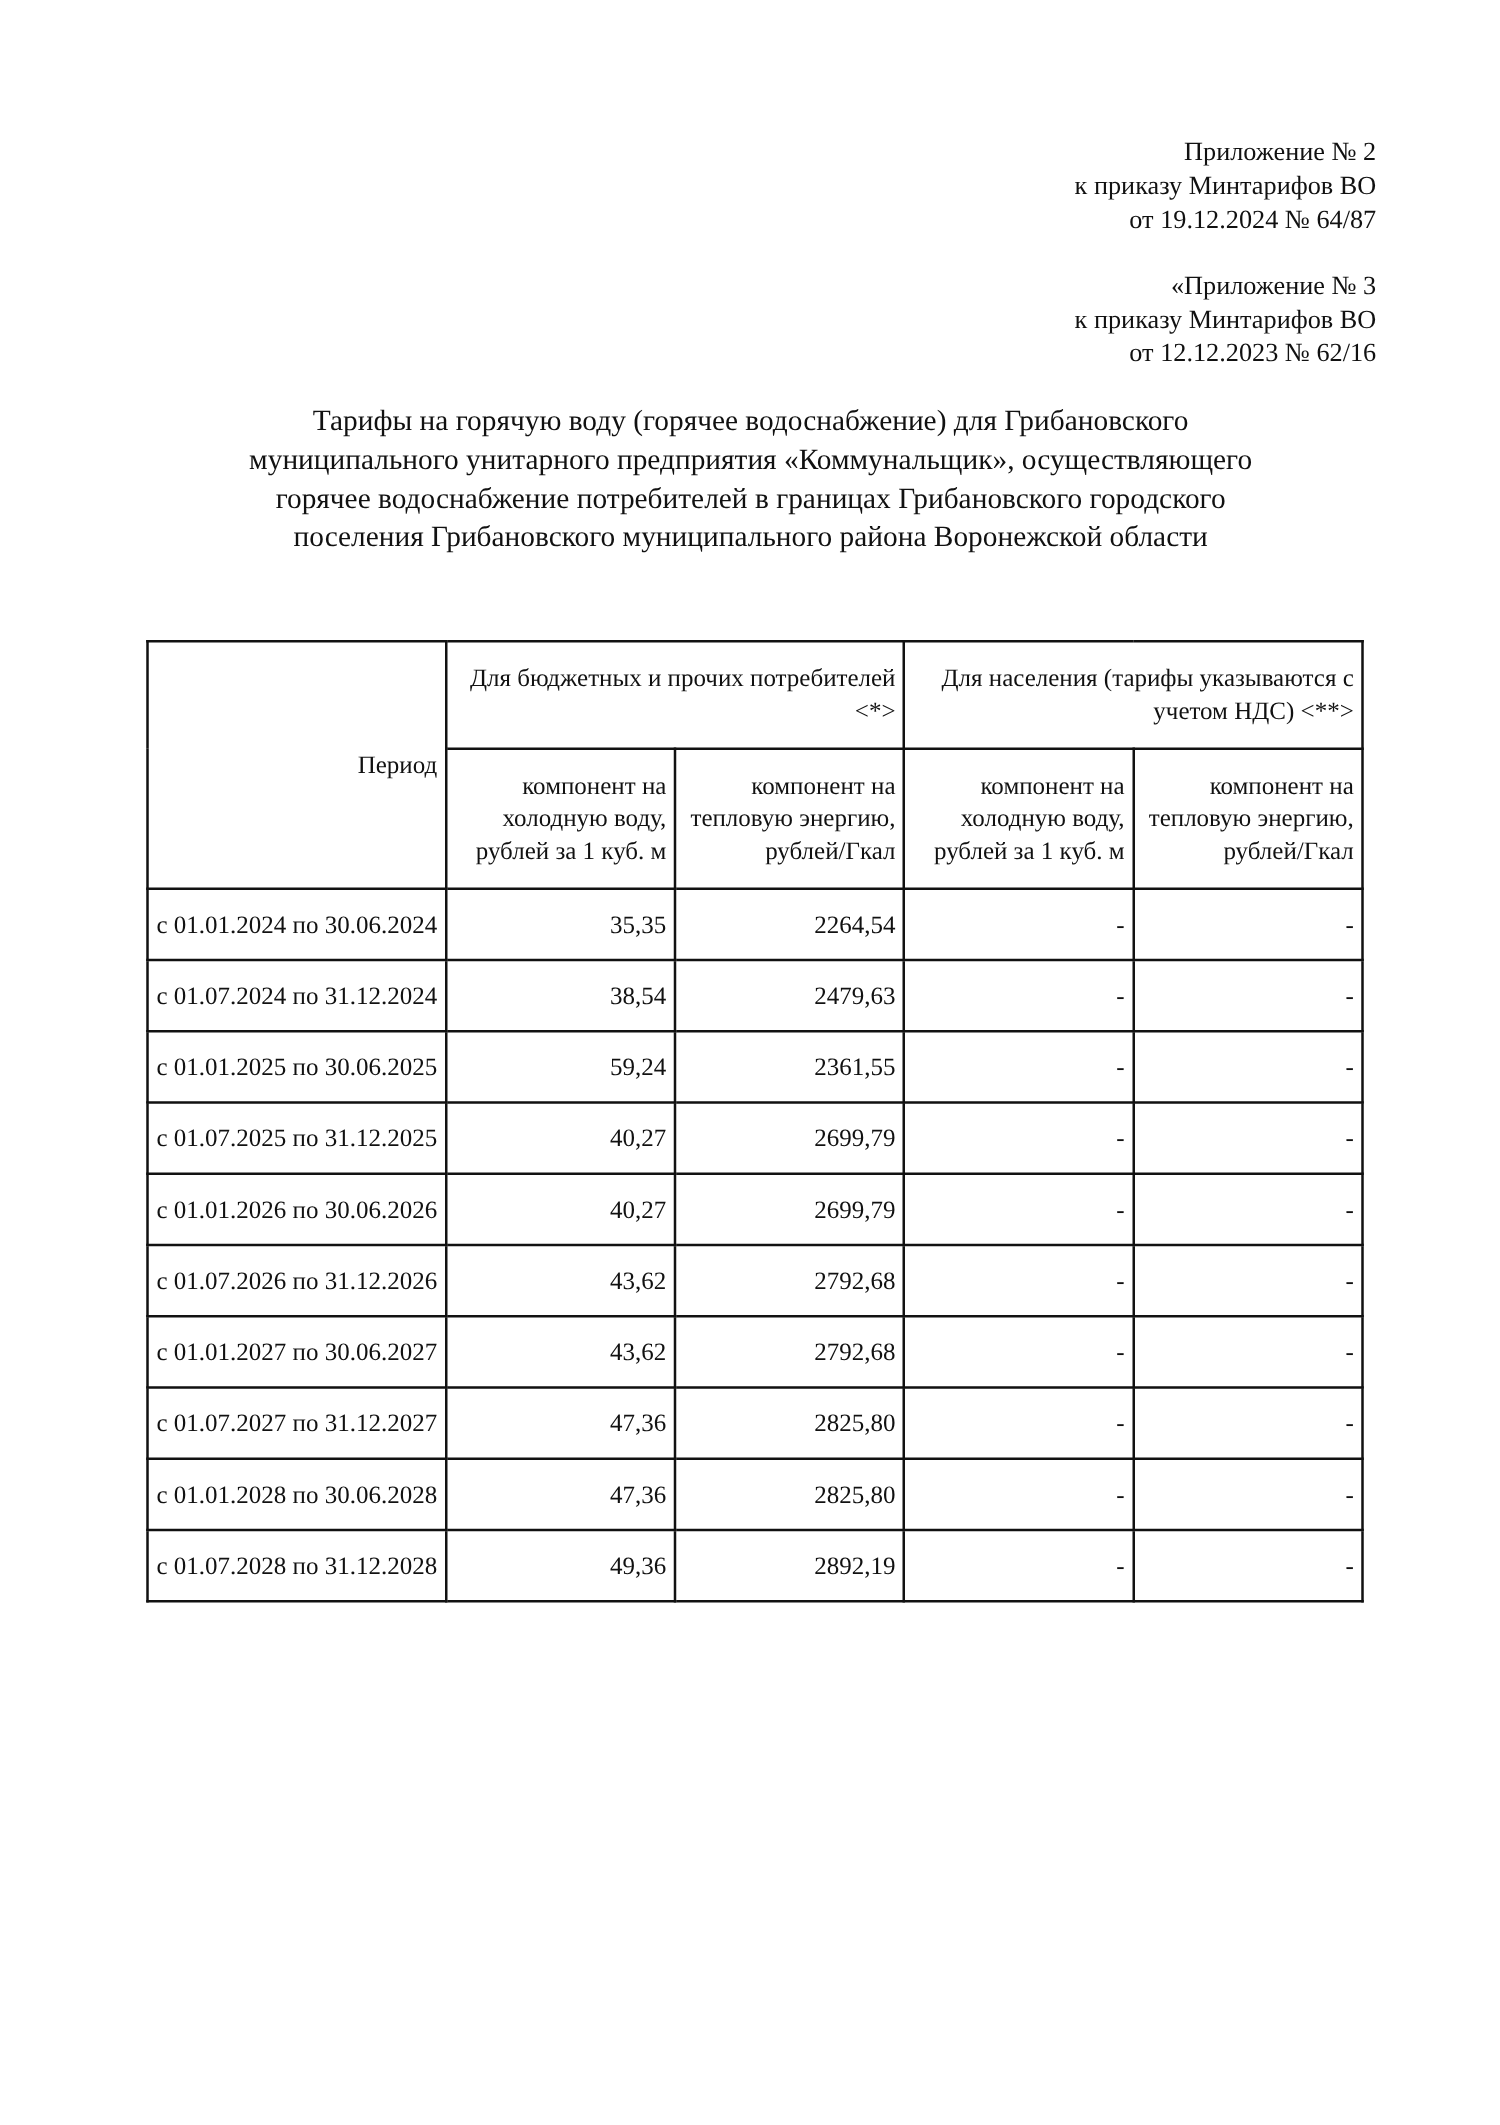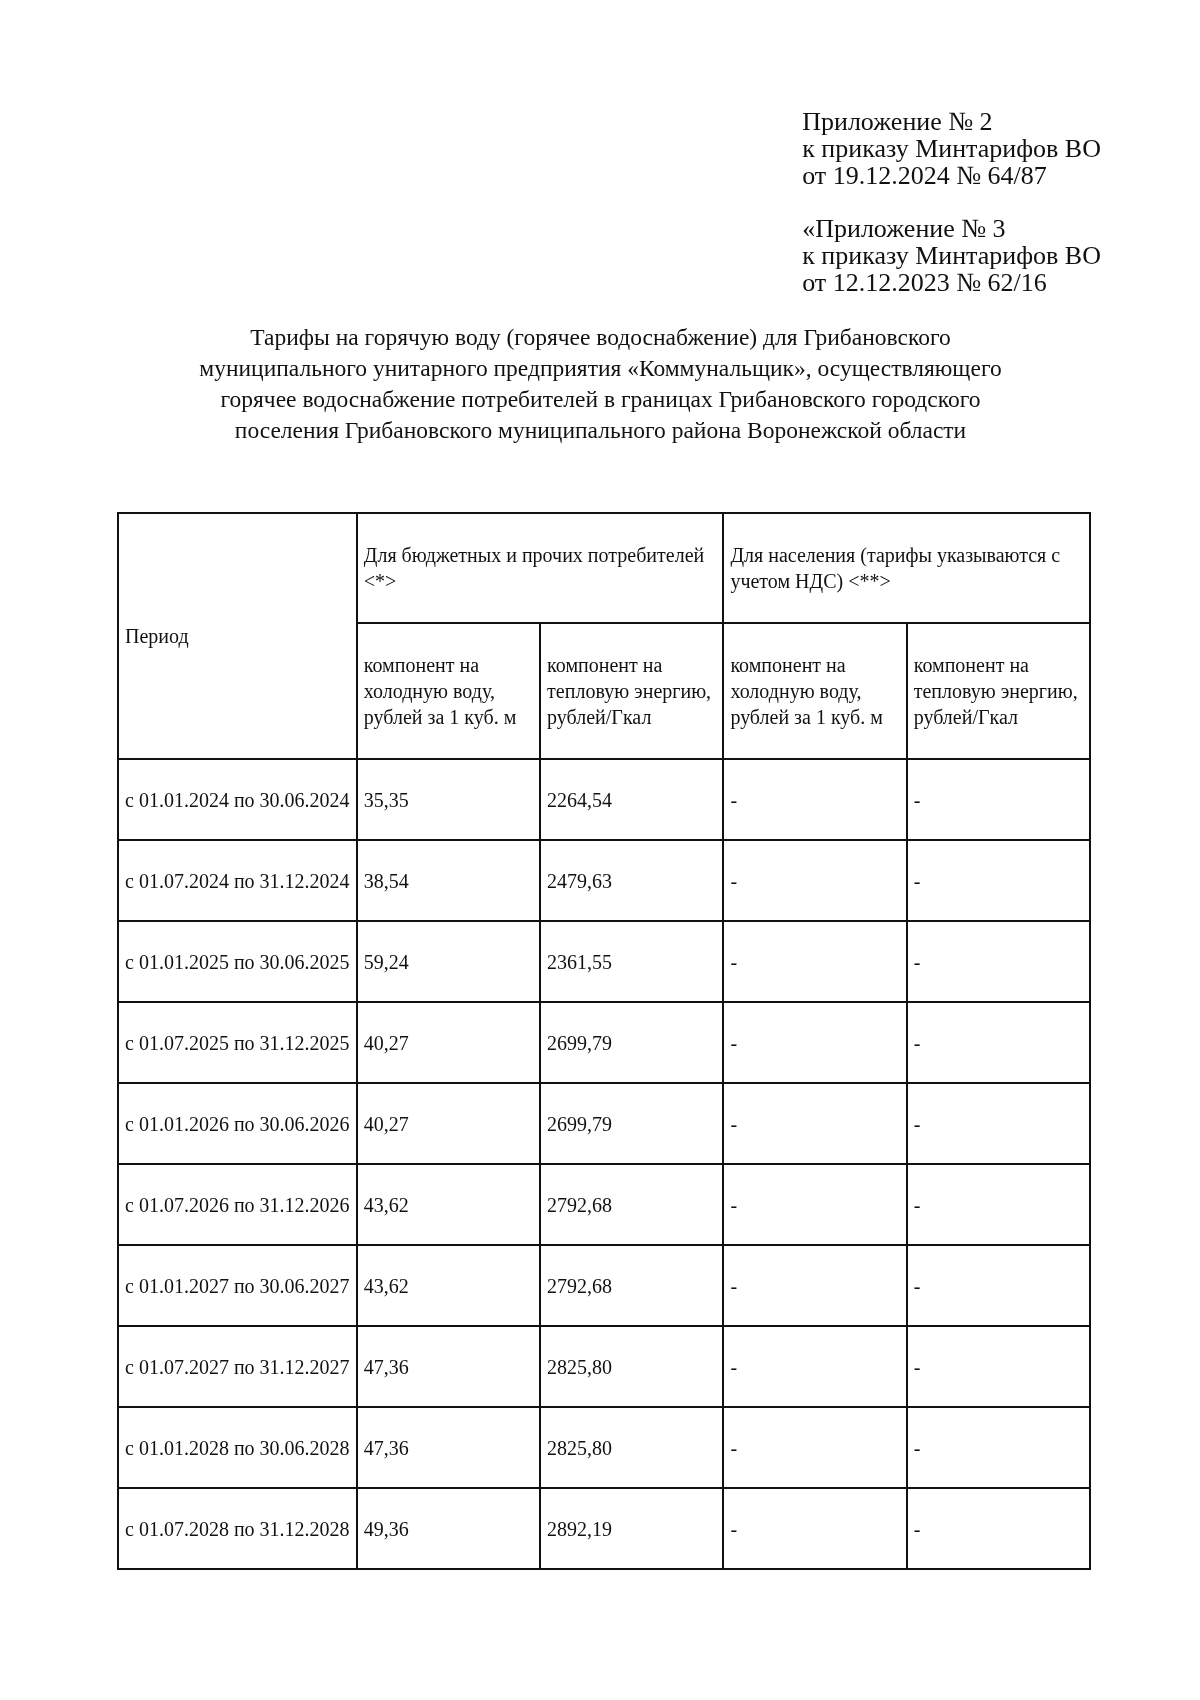--- a/index.html
+++ b/index.html
@@ -1,23 +1,23 @@
 <!DOCTYPE html>
 <html><head>
 <meta charset="utf-8">
 <style>
   html, body { margin: 0; padding: 0; background: #ffffff; }
   body { width: 1200px; height: 1700px; position: relative; font-family: "Liberation Serif", "DejaVu Serif", serif; color: #111; }
   .page { position: absolute; left: 0; top: 0; width: 1200px; height: 1700px; }
-  .appendix { position: absolute; right: 99px; font-size: 26px; line-height: 27px; }
+  .appendix { position: absolute; right: 99px; text-align: right; font-size: 21px; line-height: 27px; }
   .appendix.a1 { top: 108px; }
   .appendix.a2 { top: 215px; }
   .title { position: absolute; left: 108px; width: 985px; top: 322px; text-align: center; font-size: 23.5px; line-height: 31px; }
   table.tariffs { position: absolute; left: 117px; top: 512px; width: 974px; border-collapse: collapse; font-size: 20px; }
-  table.tariffs td, table.tariffs th { border: 2px solid #111; text-align: left; vertical-align: middle; font-weight: normal; padding: 12px 6px; line-height: 26px; }
+  table.tariffs td, table.tariffs th { border: 2px solid #111; text-align: right; vertical-align: middle; font-weight: normal; padding: 0 6px; line-height: 26px; }
   th.period-h { width: 226px; margin-left: 25px; }
   th.grp { height: 84px; }
   th.sub { height: 110px; width: 170px; }
   td.period { height: 55px; line-height: 26px; }
   .footnotes { position: absolute; left: 117px; width: 974px; top: 1312px; font-size: 20.5px; line-height: 27px; text-align: justify; }
   .footnotes p { margin: 0; text-indent: 60px; }
 </style>
 </head>
 <body>
 

